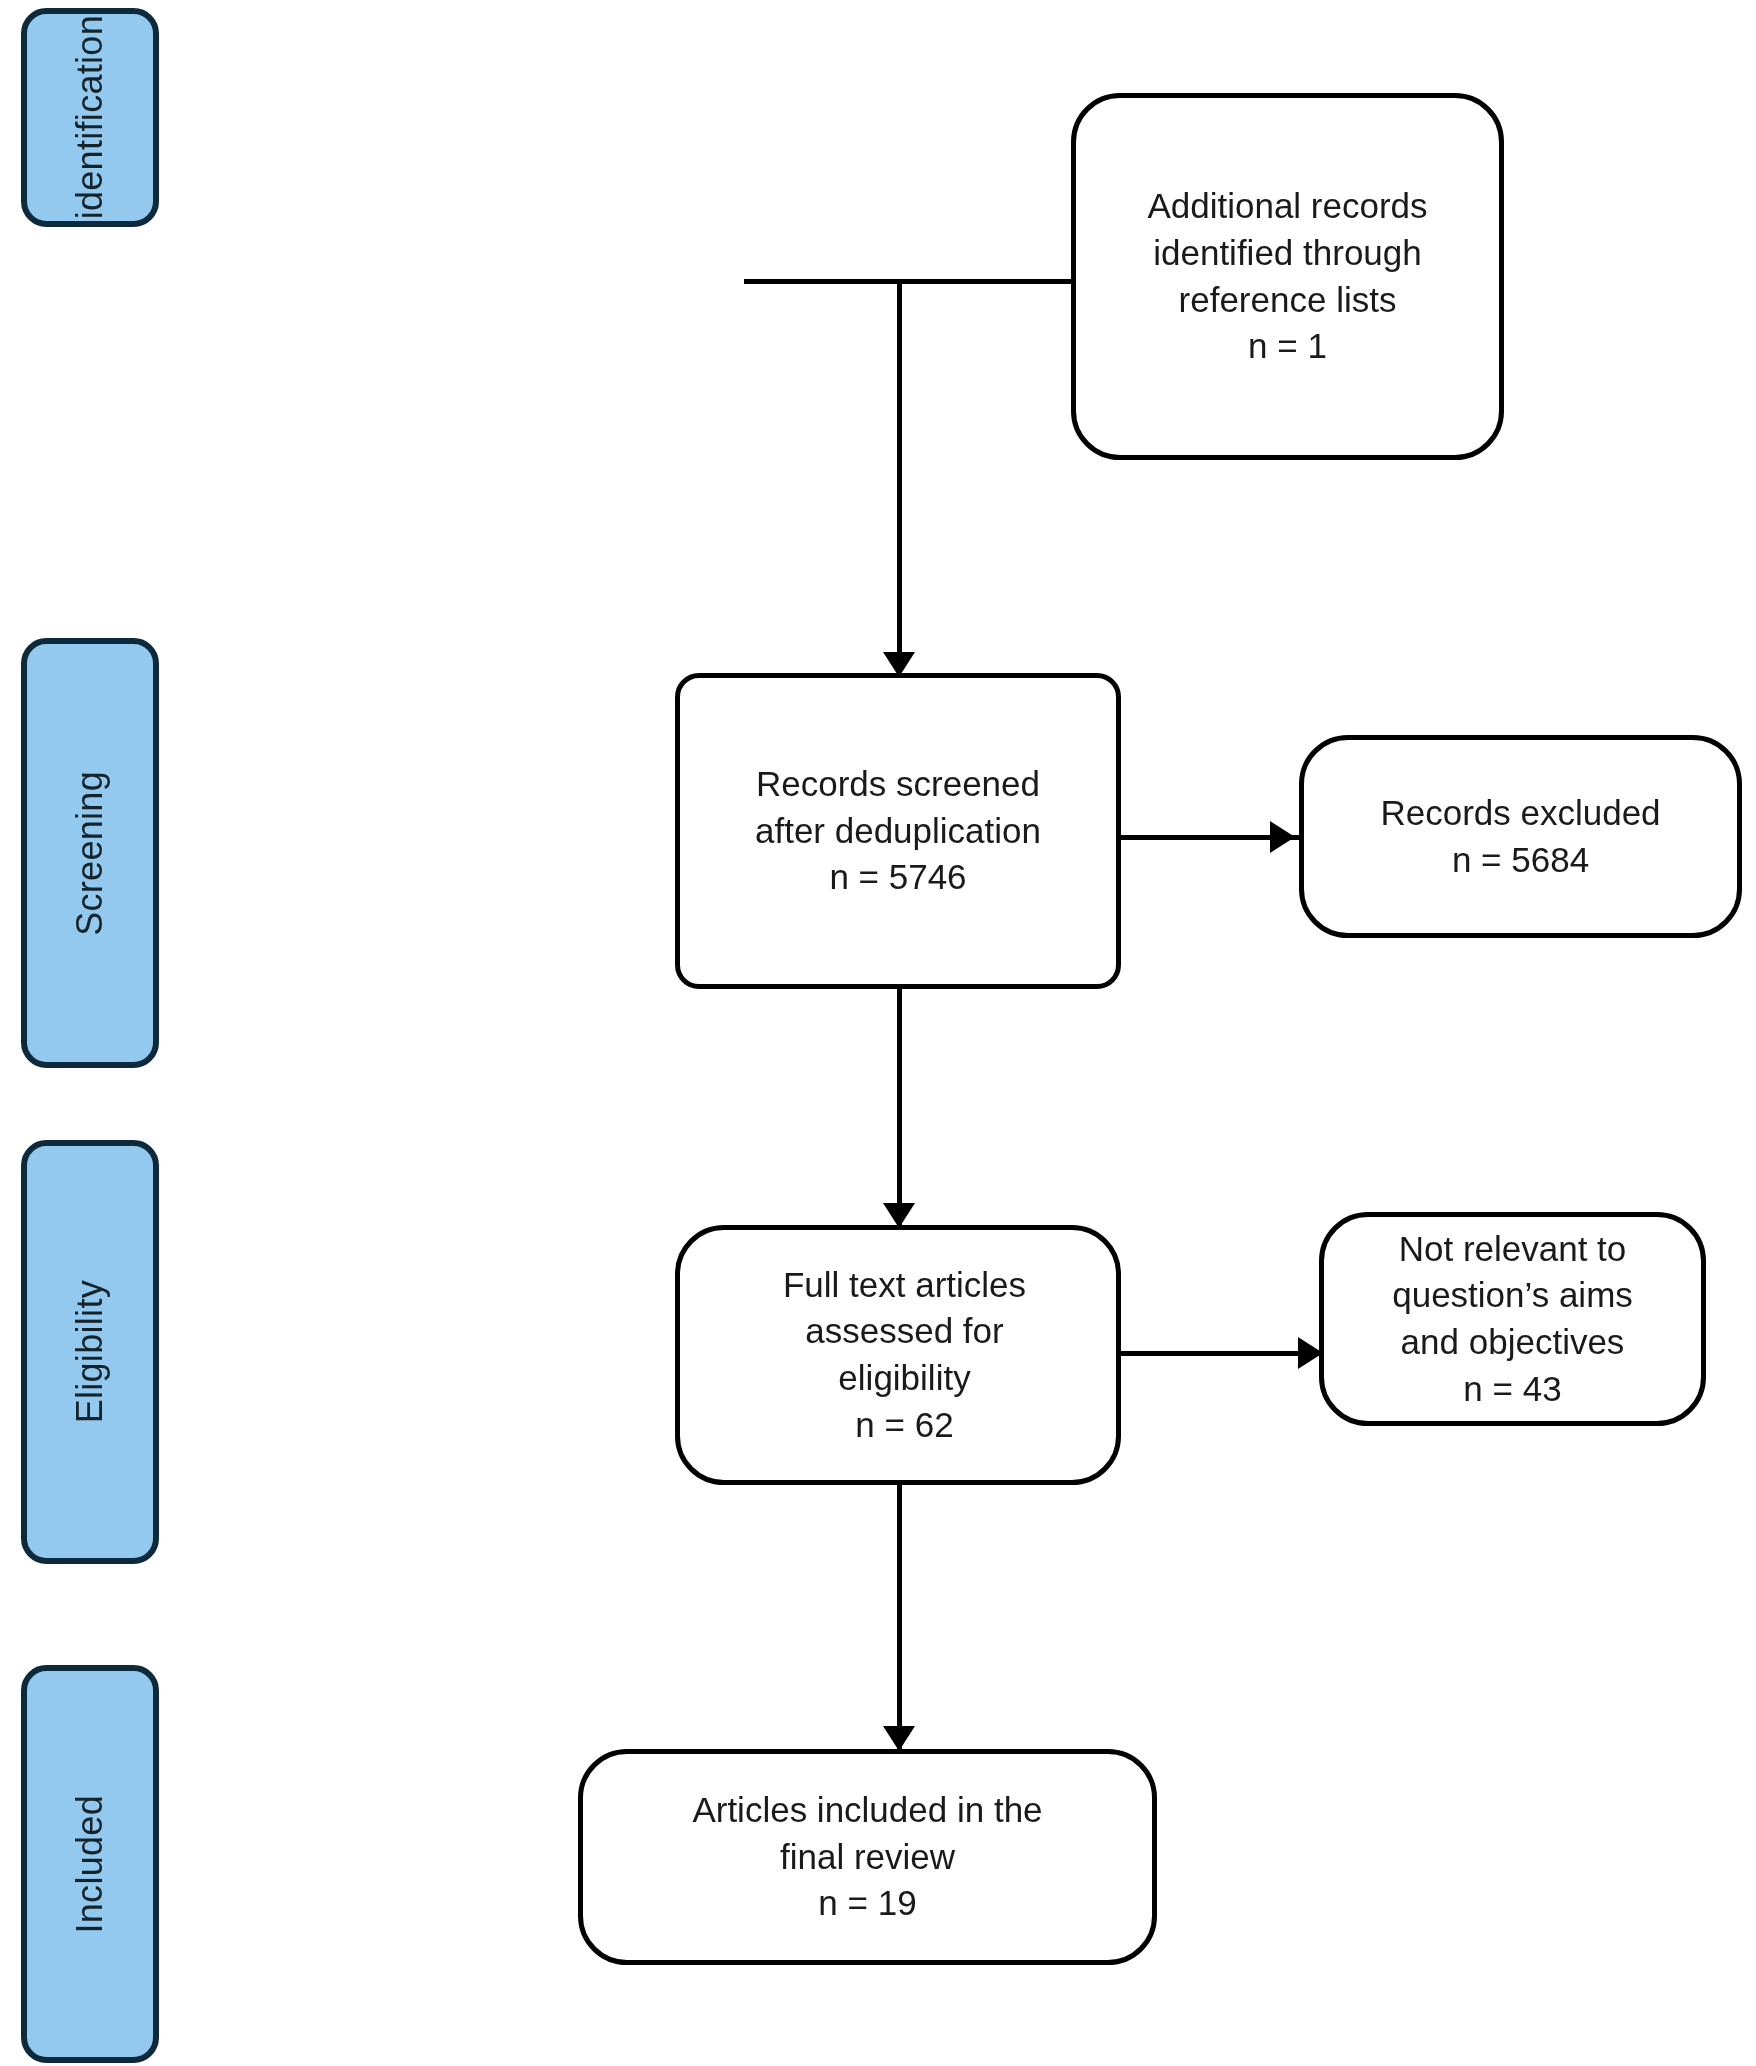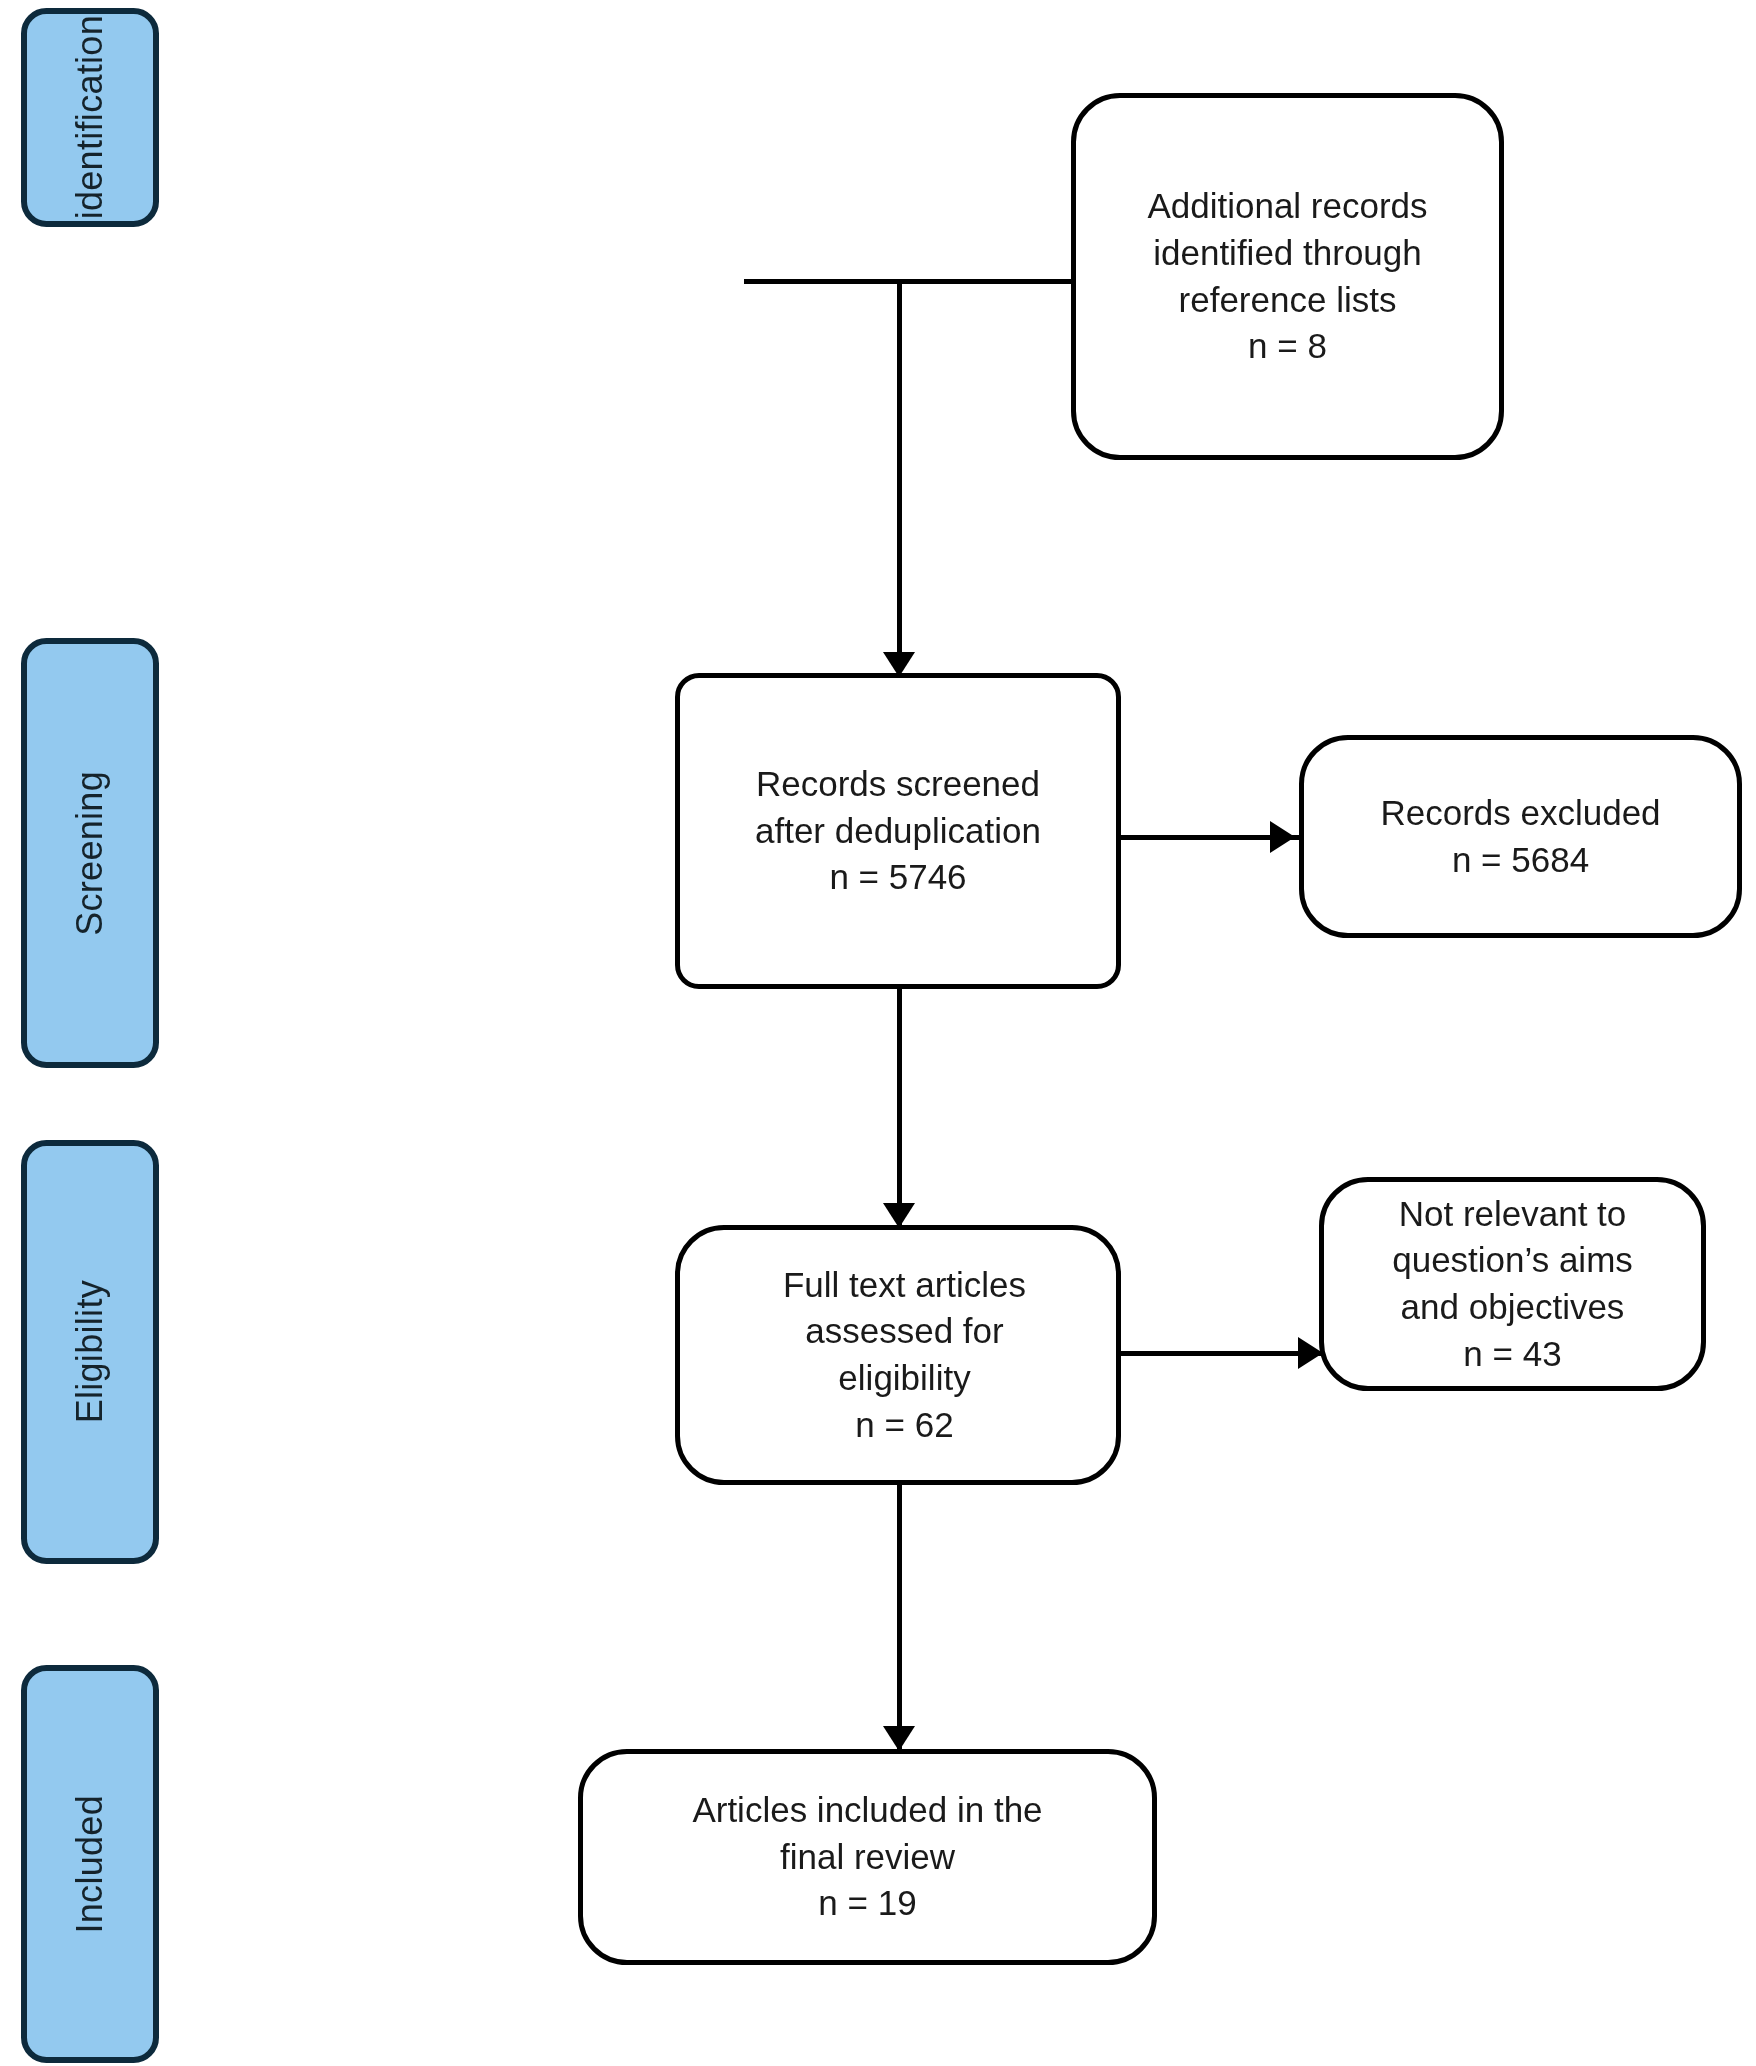--- a/index.html
+++ b/index.html
@@ -124,42 +124,42 @@
   <div class="arrow-right" style="left:1298px; top:1337px;"></div>
 
   <div class="conn-v" style="left:897px; top:1483px; height:271px;"></div>
   <div class="arrow-down" style="left:883px; top:1726px;"></div>
 
 
   <div class="flow-box" style="left:1071px; top:93px; width:433px; height:367px;">
     <span class="box-text">Additional records
 identified through
 reference lists
-n = 8</span>
+n = 1</span>
   </div>
 
   <div class="flow-box" style="left:675px; top:673px; width:446px; height:316px;border-radius:24px;">
     <span class="box-text">Records screened
 after deduplication
 n = 5746</span>
   </div>
 
   <div class="flow-box" style="left:1299px; top:735px; width:443px; height:203px;">
     <span class="box-text">Records excluded
 n = 5684</span>
   </div>
 
   <div class="flow-box" style="left:675px; top:1225px; width:446px; height:260px;padding-left:13px;">
     <span class="box-text">Full text articles
 assessed for
 eligibility
 n = 62</span>
   </div>
 
-  <div class="flow-box" style="left:1319px; top:1177px; width:387px; height:214px;">
+  <div class="flow-box" style="left:1319px; top:1212px; width:387px; height:214px;">
     <span class="box-text">Not relevant to
 question’s aims
 and objectives
 n = 43</span>
   </div>
 
   <div class="flow-box" style="left:578px; top:1749px; width:579px; height:216px;">
     <span class="box-text">Articles included in the
 final review
 n = 19</span>

